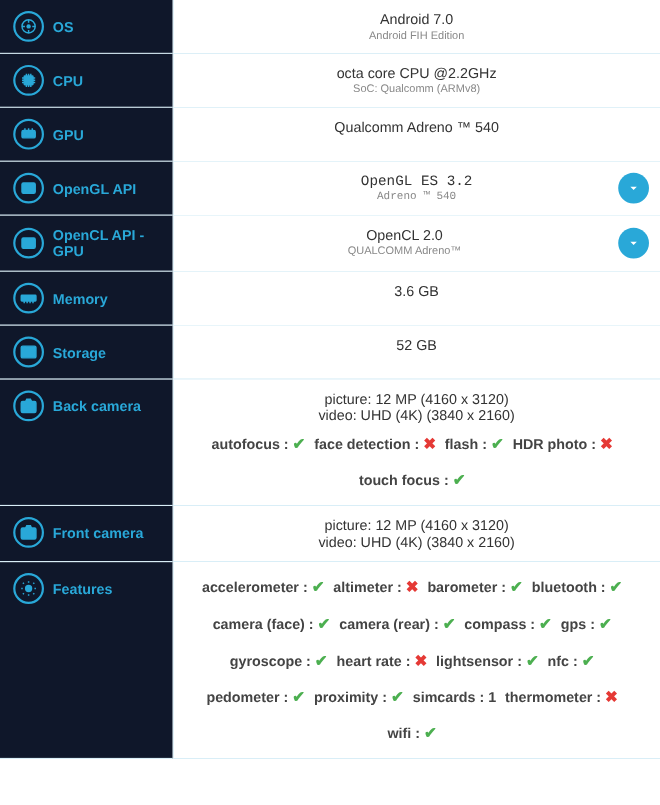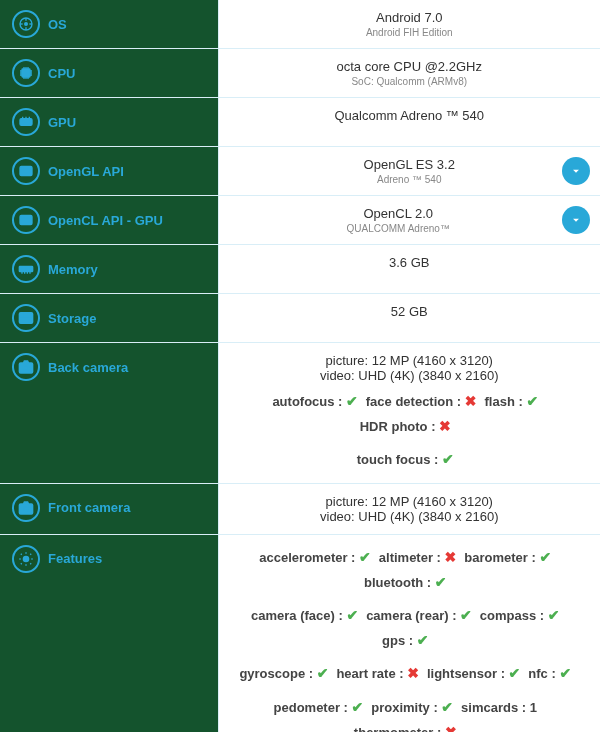--- a/index.html
+++ b/index.html
@@ -15,22 +15,22 @@
       border-collapse: collapse;
     }
     .spec-table tr {
       border-bottom: 1px solid #d9eef7;
     }
     .spec-table td {
       padding: 10px 12px;
       vertical-align: top;
     }
     .label-cell {
-      width: 218px;
-      background: #14532d;
+      width: 157px;
+      background: #0f172a;
       border-right: 1px solid #d9eef7;
     }
     .label-inner {
       display: flex;
       align-items: center;
       gap: 8px;
     }
     .icon-circle {
       width: 28px;
       height: 28px;
@@ -179,21 +179,21 @@
         <div class="icon-circle">
           <svg viewBox="0 0 24 24" fill="none" stroke="#29a8d8" stroke-width="2">
                 <rect x="3" y="5" width="18" height="14" rx="2"></rect>
                 <line x1="3" y1="9" x2="21" y2="9"></line>
                 <line x1="7" y1="5" x2="7" y2="9"></line>
               </svg>
         </div>
         <span class="label-text">OpenGL API</span>
       </div>
     </td>
-    <td class="value-cell" style="">
+    <td class="value-cell" style=" font-family: Liberation Mono, monospace;">
       <div class="value-main">OpenGL ES 3.2</div>
       <div class="value-sub">Adreno ™ 540</div>
       <div class="chevron-btn">
         <svg viewBox="0 0 24 24">
               <path d="M7 10l5 5 5-5z"></path>
             </svg>
       </div>
     </td>
   </tr>
 

